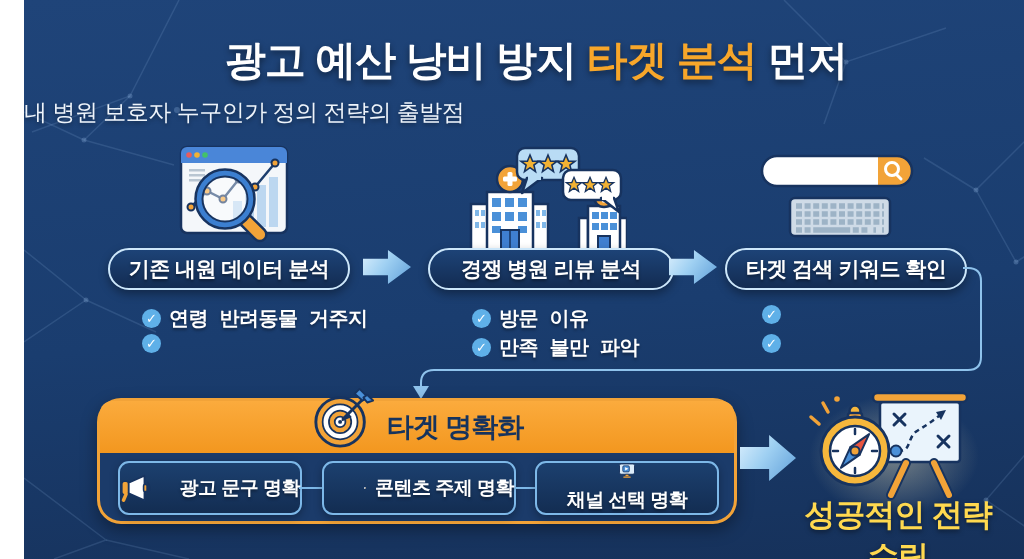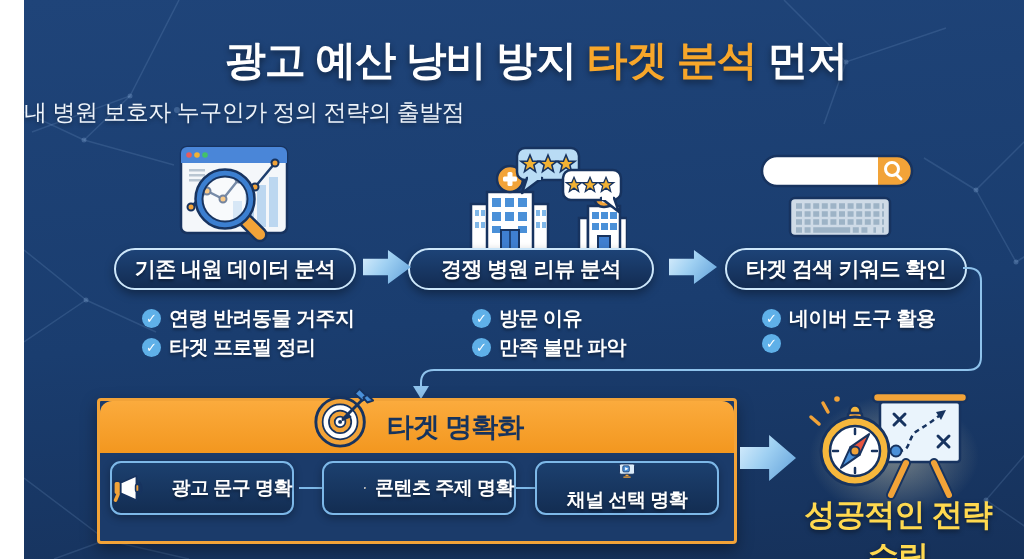--- a/index.html
+++ b/index.html
@@ -36,33 +36,33 @@
   }
 
   
   .bullet{display:flex;align-items:center;gap:8px;}
   .check{
     width:19px;height:19px;border-radius:50%;background:#5fb0e8;flex:0 0 auto;
     color:#fff;font-size:13px;font-weight:800;line-height:19px;text-align:center;
   }
   .bullet .txt{
     color:#fff;font-size:20px;font-weight:700;letter-spacing:-0.5px;
-    text-shadow:0 2px 3px rgba(0,0,0,.4);white-space:nowrap;
+    text-shadow:0 2px 3px rgba(0,0,0,.4);white-space:nowrap;font-family:Liberation Mono, monospace;
   }
 
   
   .chev{
     background:linear-gradient(125deg,#dbeffd 0%,#9fd0f2 45%,#5f9fd9 100%);
     clip-path:polygon(0 26%,52% 26%,52% 0,100% 50%,52% 100%,52% 74%,0 74%);
   }
 
   
   .tbox{
-    left:73px;top:398px;width:640px;height:146px;box-sizing:border-box;
-    border:3px solid #f2a338;border-radius:4px;background:#1b3b6a;
+    left:73px;top:398px;width:640px;height:126px;box-sizing:border-box;
+    border:3px solid #f2a338;border-radius:24px;background:#1b3b6a;
     box-shadow:0 6px 16px rgba(0,0,0,.35);
   }
   .tbox-header{
     position:absolute;left:0;top:0;width:100%;height:52px;
     background:linear-gradient(180deg,#fbab3d,#f3971f);
     border-radius:12px 12px 0 0;
     display:flex;align-items:center;justify-content:center;gap:12px;
   }
   .tbox-header .hlabel{
     color:#16335d;font-size:27px;font-weight:800;letter-spacing:-1px;
@@ -242,46 +242,44 @@
     <line x1="136.5" y1="20.5" x2="141" y2="25" stroke="#ffffff" stroke-width="3" stroke-linecap="round"></line>
     <rect x="30" y="44" width="100" height="38" rx="5" fill="#cfdbe7" stroke="#17335f" stroke-width="2.5"></rect>
     <g stroke="#9db3c6" stroke-width="5.5">
       <line x1="36" y1="52" x2="124" y2="52" stroke-dasharray="6 2.6"></line>
       <line x1="36" y1="60" x2="124" y2="60" stroke-dasharray="6 2.6"></line>
       <line x1="36" y1="68" x2="124" y2="68" stroke-dasharray="6 2.6"></line>
       <line x1="36" y1="76" x2="124" y2="76" stroke-dasharray="6 2.6 6 2.6 37 2.6 6 2.6 6"></line>
     </g>
   </svg>
 
-  <div class="abs pill" style="left:90px;top:248px;width:238px;">기존 내원 데이터 분석</div>
-  <div class="abs pill" style="left:384px;top:248px;width:242px;">경쟁 병원 리뷰 분석</div>
+  <div class="abs pill" style="left:84px;top:248px;width:238px;">기존 내원 데이터 분석</div>
+  <div class="abs pill" style="left:404px;top:248px;width:242px;">경쟁 병원 리뷰 분석</div>
   <div class="abs pill" style="left:701px;top:248px;width:238px;">타겟 검색 키워드 확인</div>
 
   <div class="abs chev" style="left:339px;top:250px;width:48px;height:34px;"></div>
   <div class="abs chev" style="left:645px;top:250px;width:48px;height:34px;"></div>
 
   <div class="abs bullet" style="left:118px;top:305px;">
     <span class="check">✓</span>
     <span class="txt">연령 반려동물 거주지</span>
   </div>
   <div class="abs bullet" style="left:118px;top:334px;">
     <span class="check">✓</span>
-    <span class="txt">타겟 프로필 정리</span>
   </div>
   <div class="abs bullet" style="left:448px;top:305px;">
     <span class="check">✓</span>
     <span class="txt">방문 이유</span>
   </div>
   <div class="abs bullet" style="left:448px;top:334px;">
     <span class="check">✓</span>
     <span class="txt">만족 불만 파악</span>
   </div>
   <div class="abs bullet" style="left:738px;top:305px;">
     <span class="check">✓</span>
-    <span class="txt">네이버 도구 활용</span>
   </div>
   <div class="abs bullet" style="left:738px;top:334px;">
     <span class="check">✓</span>
   </div>
 
   <svg class="abs" style="left:0;top:0;pointer-events:none;" width="1024" height="559" viewBox="0 0 1024 559">
     <path d="M939,268 H944 Q957,268 957,281 V357 Q957,370 944,370 H410 Q397,370 397,383 V387" fill="none" stroke="#8fc3ec" stroke-width="2"></path>
     <polygon points="389,386 405,386 397,399" fill="#8fc3ec"></polygon>
   </svg>
 
@@ -296,21 +294,21 @@
           <circle cx="30" cy="38" r="2" fill="#17335f"></circle>
           <line x1="33" y1="35" x2="56" y2="12" stroke="#17335f" stroke-width="3" stroke-linecap="round"></line>
           <polygon points="30,38 39,30 42,33" fill="#17335f"></polygon>
           <polygon points="50,4 59,13 53,16 45,9" fill="#4a90d8" stroke="#17335f" stroke-width="2" stroke-linejoin="round"></polygon>
           <polygon points="58,10 64,16 58,18 54,13" fill="#4a90d8" stroke="#17335f" stroke-width="2" stroke-linejoin="round"></polygon>
         </svg>
       </span>
       <span class="hlabel">타겟 명확화</span>
     </div>
 
-    <div class="sub-item" style="left:10px;width:184px;gap:28px;">
+    <div class="sub-item" style="left:18px;width:184px;gap:28px;">
       <svg width="32" height="30" viewBox="0 0 36 32">
         <rect x="2" y="8" width="8" height="16" rx="3" fill="#f2a338" stroke="#17335f" stroke-width="2"></rect>
         <polygon points="10,10 28,2 28,30 10,22" fill="#ffffff" stroke="#17335f" stroke-width="2" stroke-linejoin="round"></polygon>
         <rect x="27" y="12" width="4" height="8" rx="1.5" fill="#f2a338" stroke="#17335f" stroke-width="1.8"></rect>
         <line x1="7" y1="23" x2="4" y2="30" stroke="#f2a338" stroke-width="4" stroke-linecap="round"></line>
         <path d="M32,10 q4,6 0,12" fill="none" stroke="#17335f" stroke-width="2" stroke-linecap="round"></path>
       </svg>
       <span class="slabel">광고 문구 명확</span>
     </div>
 

